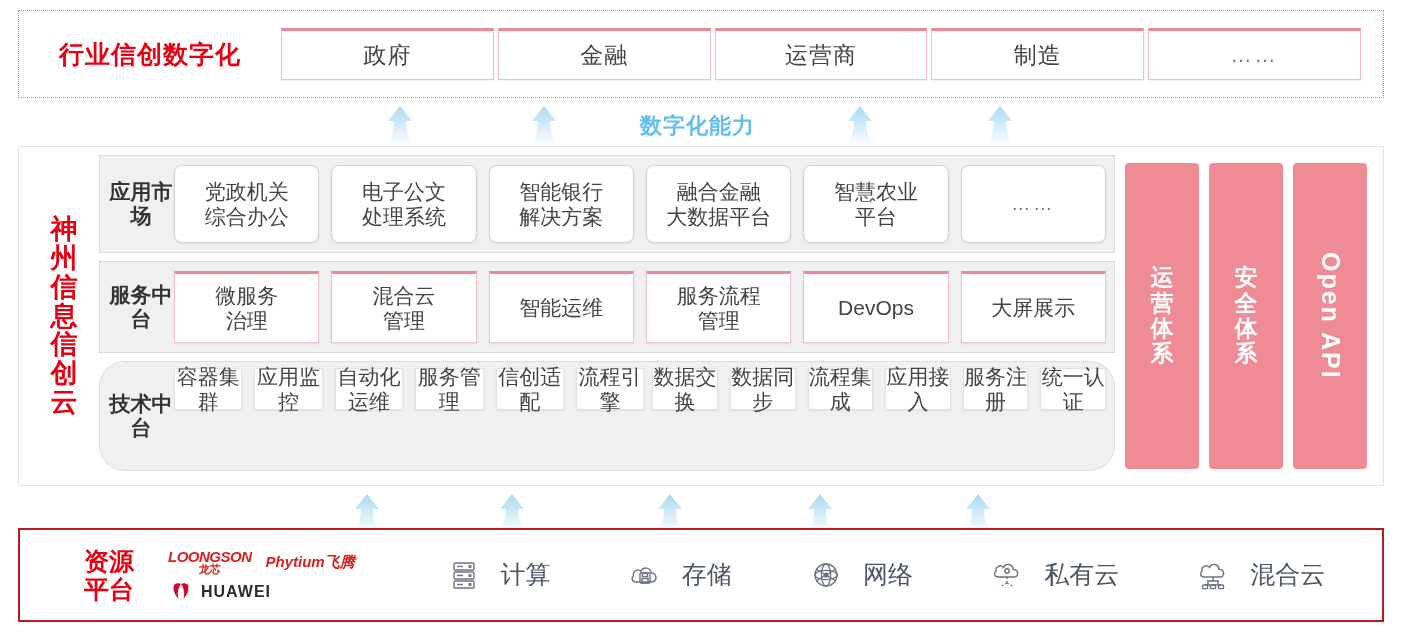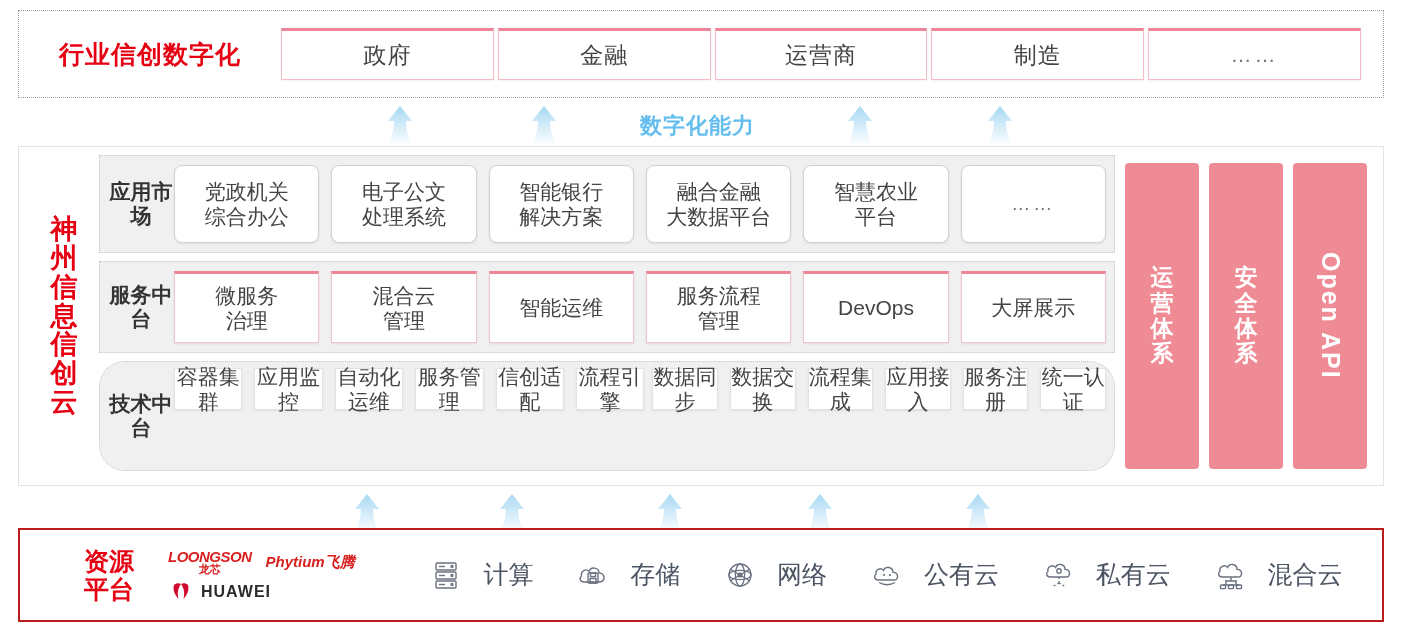--- a/index.html
+++ b/index.html
@@ -235,22 +235,22 @@
           <div class="tech-rows">
             <div class="tech-row">
               <div class="cell tech">容器集群</div>
               <div class="cell tech">应用监控</div>
               <div class="cell tech">自动化运维</div>
               <div class="cell tech">服务管理</div>
               <div class="cell tech">信创适配</div>
               <div class="cell tech">流程引擎</div>
             </div>
             <div class="tech-row">
+              <div class="cell tech">数据交换</div>
               <div class="cell tech">数据同步</div>
-              <div class="cell tech">数据交换</div>
               <div class="cell tech">流程集成</div>
               <div class="cell tech">应用接入</div>
               <div class="cell tech">服务注册</div>
               <div class="cell tech">统一认证</div>
             </div>
           </div>
         </div>
 
       </div>
 
@@ -372,31 +372,20 @@
             <circle cx="17" cy="17" r="11"></circle>
             <ellipse cx="17" cy="17" rx="11" ry="4.6"></ellipse>
               <ellipse cx="17" cy="17" rx="4.6" ry="11"></ellipse>
             <path d="M7 11 L27 23 M7 23 L27 11"></path>
             <circle cx="17" cy="17" r="2.6" fill="#6b7280" stroke="none"></circle>
           </svg>
         </span>
         <span class="lbl">网络</span>
       </div>
 
-      <div class="res-item">
-        <span class="ic">
-          <svg viewBox="0 0 34 34" fill="none" stroke="#6b7280" stroke-width="1.4">
-            <path d="M8 22 C4.5 22 3.5 18 6 16.2 C5 11.5 10.5 9 13.5 12.4 C15.5 7.5 23 9 23 14.4 C26.8 14 29 18 26.6 21.2 C25.6 22.4 24 22 22 22Z"></path>
-            <path d="M9 24.5 Q17 29 25 24.5"></path>
-            <circle cx="14" cy="17" r="1.1" fill="#6b7280" stroke="none"></circle>
-              <circle cx="20" cy="17" r="1.1" fill="#6b7280" stroke="none"></circle>
-          </svg>
-        </span>
-        <span class="lbl">公有云</span>
-      </div>
 
       <div class="res-item">
         <span class="ic">
           <svg viewBox="0 0 34 34" fill="none" stroke="#6b7280" stroke-width="1.4">
             <path d="M8 19 C4.5 19 3.5 15 6 13.2 C5 8.5 10.5 6 13.5 9.4 C15.5 4.5 23 6 23 11.4 C26.8 11 29 15 26.6 18.2 C25.6 19.4 24 19 22 19Z"></path>
             <circle cx="17" cy="13" r="2.2"></circle>
             <path d="M17 19 L17 25 M17 25 L10 29 M17 25 L24 29" stroke-dasharray="2 2"></path>
           </svg>
         </span>
         <span class="lbl">私有云</span>

